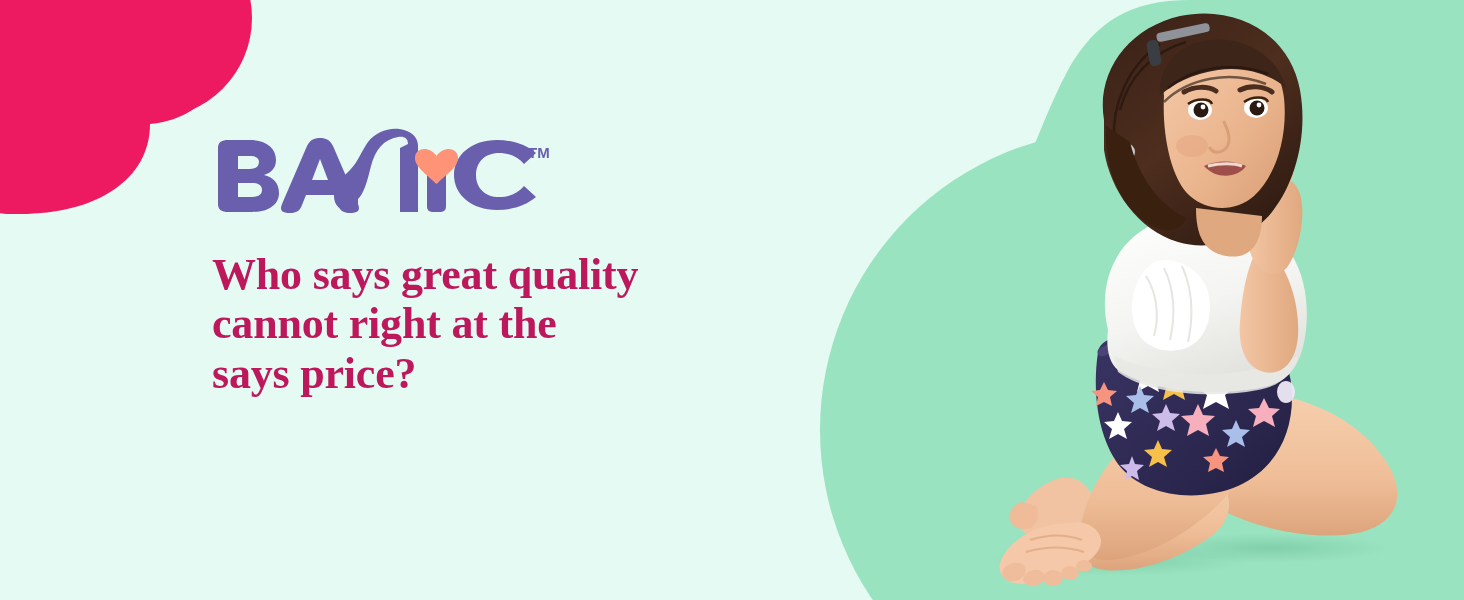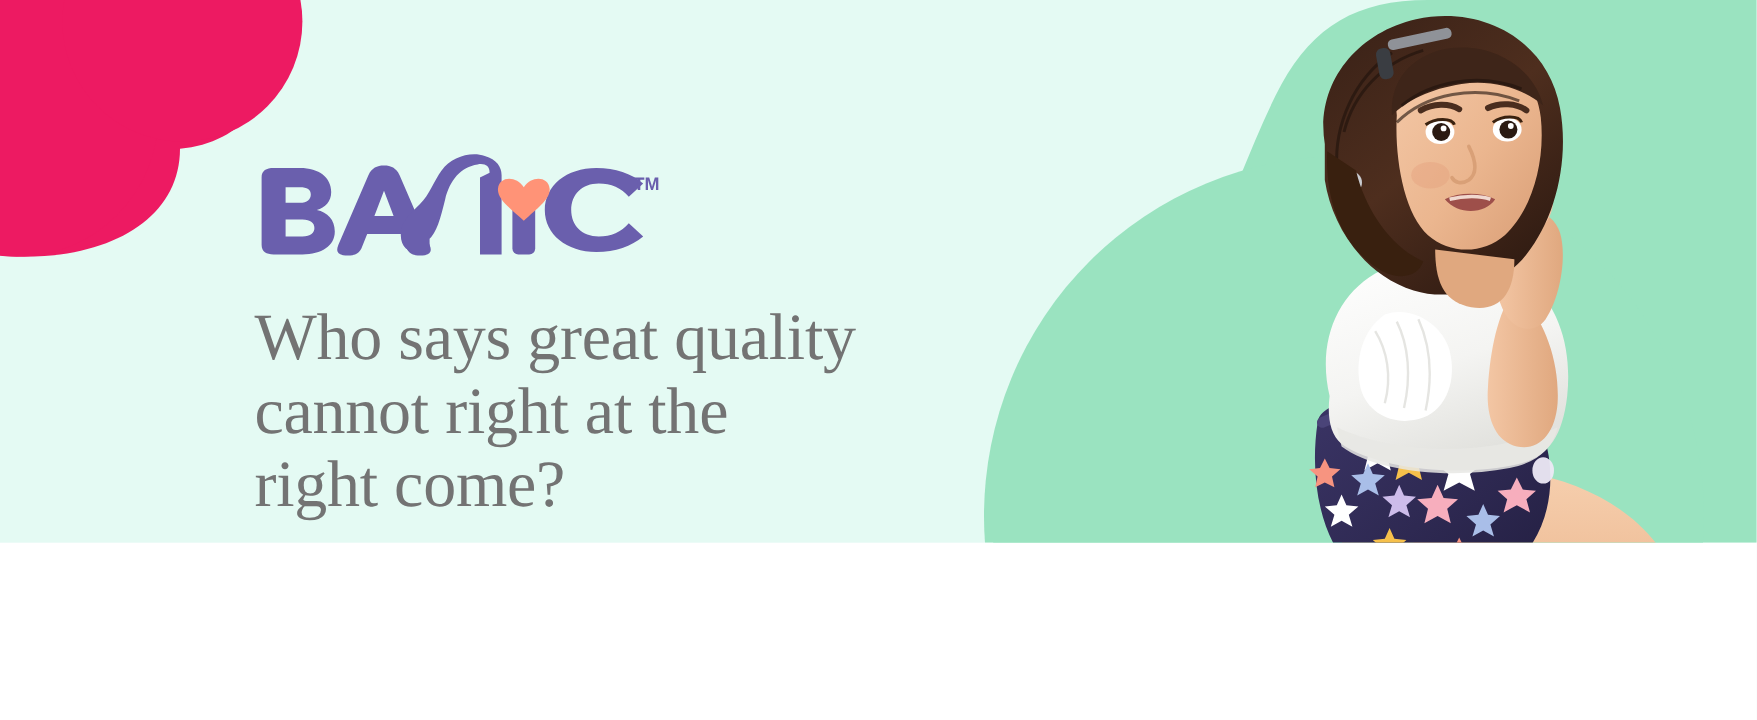--- a/index.html
+++ b/index.html
@@ -4,21 +4,21 @@
 <title>BASIC Banner</title>
 <style>
   * { margin:0; padding:0; box-sizing:border-box; }
   html,body{
     width:1464px; height:600px;
     font-family:"Liberation Sans", sans-serif;
     overflow:hidden;
   }
   #banner{
     position:relative;
-    width:1464px; height:452px;
+    width:1464px; height:600px;
     background:#E4FAF3;
     overflow:hidden;
   }
   #bg-svg{ position:absolute; inset:0; width:1464px; height:600px; display:block; }
 
   
   #content{
     position:absolute;
     left:212px; top:128px;
     width:640px;
@@ -29,24 +29,24 @@
   #logo{
     position:relative;
     width:340px; height:86px;
     margin-bottom:36px;
   }
   #logo-svg{ width:340px; height:86px; display:block; }
 
   
   #headline{
     font-family:"Liberation Serif", serif;
-    font-weight:normal;
-    font-size:55px;
+    font-weight:bold;
+    font-size:44px;
     line-height:1.12;
-    color:#737373;
+    color:#be185d;
     letter-spacing:-0.2px;
     max-width:620px;
   }
   #headline .hl-line{ display:block; white-space:nowrap; }
 </style>
 </head>
 <body>
 
 <div id="banner">
 
@@ -369,16 +369,16 @@
         <path d="M 224.5,28 C 218,18 204,19 203,29 C 202,38 214,46 224.5,56
                  C 235,46 247,38 246,29 C 245,19 231,18 224.5,28 Z" fill="#FF9377"></path>
 
         <text x="316" y="30" font-family="'Liberation Sans', sans-serif" font-size="15" font-weight="bold" fill="#6A5FAD">TM</text>
       </svg>
     </div>
 
     <h1 id="headline">
       <span class="hl-line">Who says great quality</span>
       <span class="hl-line">cannot right at the</span>
-      <span class="hl-line">right come?</span>
+      <span class="hl-line">says price?</span>
     </h1>
   </div>
 </div>
 
 </body></html>

